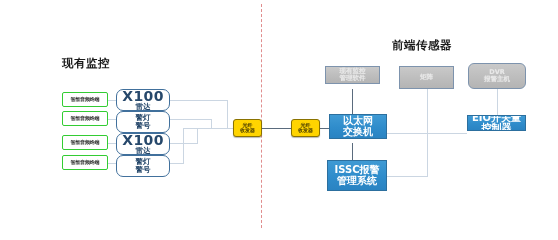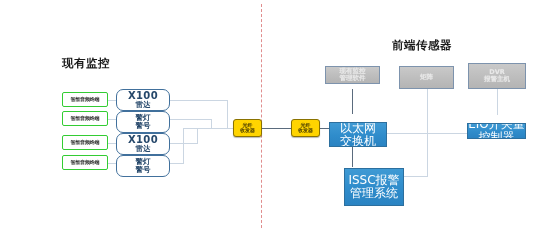--- a/index.html
+++ b/index.html
@@ -70,21 +70,21 @@
   
   .node.device {
     background: #ffffff;
     border: 1.4px solid #41709c;
     border-radius: 7px;
     color: #26486b;
     font-size: 7.5px;
     font-weight: bold;
   }
   .node.device .lat {
-    font-size: 10px;
+    font-size: 14px;
     letter-spacing: 0.4px;
   }
 
   
   .node.transceiver {
     background: #ffd400;
     border: 1.2px solid #8a7200;
     border-radius: 3px;
     color: #4a3d00;
     font-size: 5px;
@@ -100,23 +100,22 @@
     font-size: 6.5px;
     font-weight: bold;
     text-shadow: 0 0 1px rgba(255,255,255,0.35);
   }
 
   
   .node.blue {
     background: linear-gradient(180deg,#3f9ad4 0%, #2f8ccb 55%, #2a83c2 100%);
     border: 1px solid #2c6f9e;
     color: #ffffff;
-    font-size: 12px;
-    font-weight: normal;
-    margin-top: 8px;
+    font-size: 10px;
+    font-weight: bold;
   }
 
   
   .wire {
     position: absolute;
     z-index: 1;
   }
   .wire.h { height: 0; border-top: 1.1px solid #9fb4cc; }
   .wire.v { width: 0;  border-left: 1.1px solid #9fb4cc; }
 
@@ -207,25 +206,25 @@
   <div class="node transceiver" style="left:291px; top:119px; width:29px; height:18px;">
     <span>光纤</span>
     <span>收发器</span>
   </div>
 
   <div class="node grey" style="left:325px; top:66px; width:55px; height:18px;">现有监控
 管理软件</div>
 
   <div class="node grey" style="left:399px; top:66px; width:55px; height:23px;">矩阵</div>
 
-  <div class="node grey" style="left:468px; top:63px; width:58px; height:26px;">DVR
+  <div class="node grey" style="left:468px; top:63px; width:58px; height:26px;border-radius:6px;">DVR
 报警主机</div>
 
   <div class="node blue" style="left:329px; top:114px; width:58px; height:25px;">以太网
 交换机</div>
 
   <div class="node blue" style="left:467px; top:115px; width:59px; height:16px;">EIO开关量
 控制器</div>
 
-  <div class="node blue" style="left:344px; top:160px; width:60px; height:38px;">ISSC报警
+  <div class="node blue" style="left:327px; top:160px; width:60px; height:31px;">ISSC报警
 管理系统</div>
 
 </div>
 
 </body></html>

